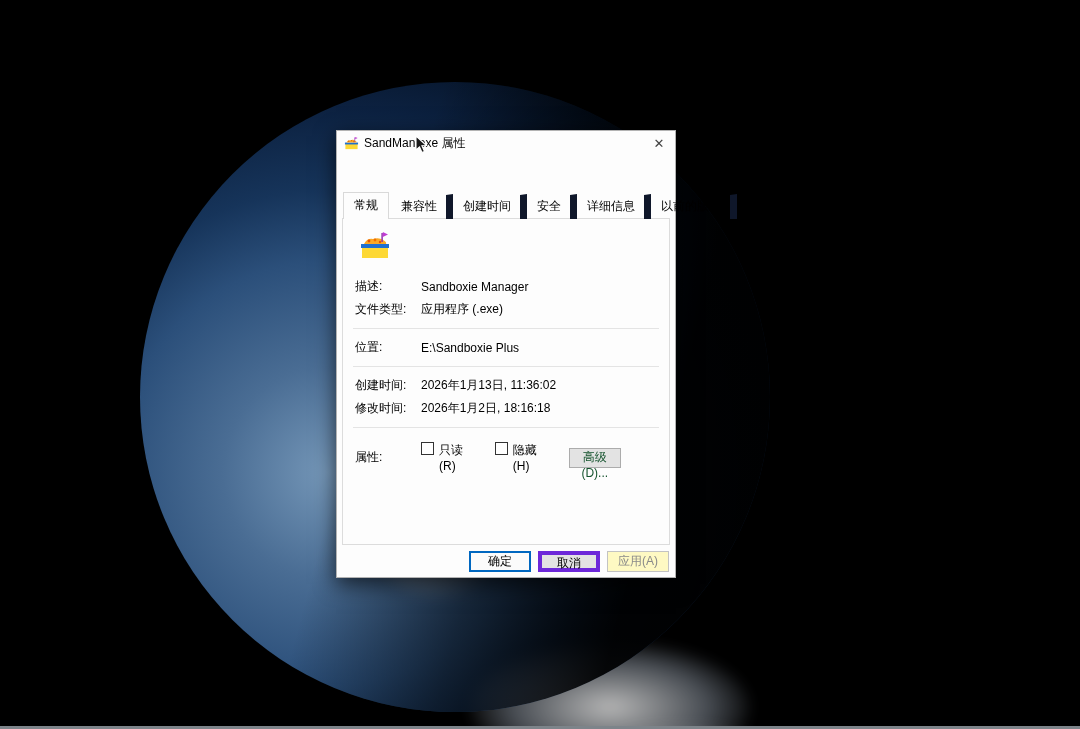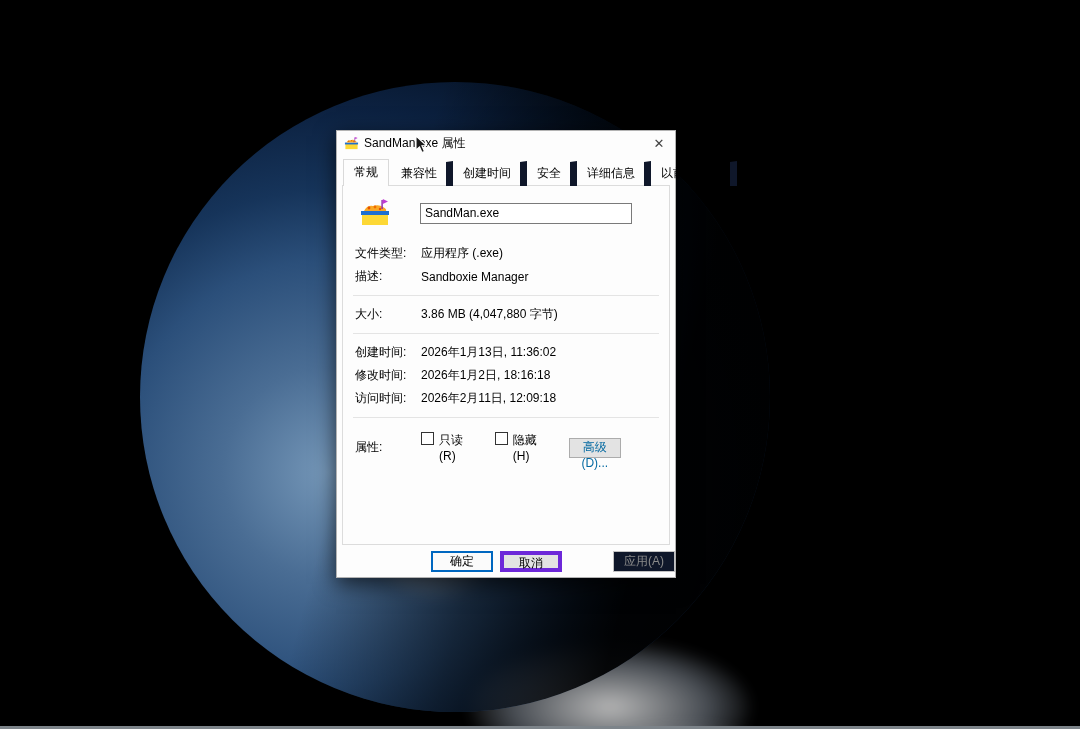--- a/index.html
+++ b/index.html
@@ -53,21 +53,21 @@
   .close-btn {
     position:absolute; right:0; top:0; width:32px; height:24px;
     display:flex; align-items:center; justify-content:center;
     font-size:13px; color:#444; cursor:default;
   }
 
   .tabstrip { display:flex; align-items:flex-end; padding:4px 6px 0 6px; position:relative; z-index:2; }
   .tab {
     padding:3px 9px 4px 9px; font-size:12px; color:#000;
     border:1px solid transparent; border-bottom:none; background:transparent;
-    margin-bottom:-1px; white-space:nowrap;
+    margin-bottom:-1px; white-space:nowrap;margin-top:33px;
   }
   .tab.selected {
     background:#fdfdfd; border-color:#d9d9d9; padding:4px 10px 5px 10px;
     margin-right:2px;
   }
   .tab:not(.selected) { border-right:7px solid #0f172a; }
 
   .page {
     flex:1; margin:0 5px; border:1px solid #dcdcdc; background:#fdfdfd;
     padding:10px 8px 6px 8px; position:relative;
@@ -85,28 +85,28 @@
   .row .val { color:#000; }
   .divider { height:1px; background:#e4e4e4; margin:7px 2px 7px 2px; }
 
   .attr-row { display:flex; align-items:center; height:23px; padding-left:4px; margin-top:18px; }
   .attr-row .lab { width:66px; flex:0 0 auto; }
   .chk { display:flex; margin-right:26px; }
   .chk .box { width:13px; height:13px; border:1px solid #333; background:#fff; margin-right:5px; flex:0 0 auto; }
   .adv-btn {
     margin-left:auto; margin-right:40px; width:64px; height:20px;
     background:#e3e3e3; border:1px solid #acacac; font-size:12px; font-family:inherit;
-    color:#0369a1;
-  }
-
-  .footer { height:32px; display:flex; align-items:center; justify-content:flex-end; gap:7px; }
+    color:#14532d;
+  }
+
+  .footer { height:32px; display:flex; align-items:center; justify-content:flex-end; gap:7px; padding-right:6px; }
   .btn { width:62px; height:21px; font-size:12px; font-family:inherit; }
   .btn.ok { background:#fbfbfb; border:2px solid #0067c0; }
   .btn.cancel { background:#e3e3e3; border:4px solid #6d28d9; }
-  .btn.apply { background:#0f172a; border:1px solid #c3c3c3; color:#8a8a8a;margin-left:44px; }
+  .btn.apply { background:#fef9c3; border:1px solid #c3c3c3; color:#8a8a8a; }
 
   .cursor { position:absolute; left:415px; top:135px; z-index:10; }
 </style>
 </head>
 <body>
 
 <div class="earth">
   <div class="cloud c1"></div>
   <div class="cloud c2"></div>
   <div class="cloud c3"></div>
@@ -147,52 +147,47 @@
       <svg class="big-icon" viewBox="0 0 32 32">
         <rect x="3" y="17" width="26" height="11" fill="#fdd835"></rect>
         <rect x="2" y="14" width="28" height="4" fill="#1e6fd0"></rect>
         <path d="M5 14 Q8 8 14 9 Q20 7 24 10 Q28 12 27 14 Z" fill="#f9a825"></path>
         <circle cx="10" cy="11" r="1.4" fill="#e65100"></circle>
         <circle cx="16" cy="10" r="1.4" fill="#ef6c00"></circle>
         <circle cx="21" cy="12" r="1.2" fill="#e65100"></circle>
         <rect x="22.4" y="3" width="1.4" height="9" fill="#8e24aa"></rect>
         <path d="M23.8 2 L29 4.5 L23.8 7 Z" fill="#c13bd4"></path>
       </svg>
-      <input class="filename-input" value="SandMan.exe" style="">
-    </div>
-
+    </div>
+
+    <div class="row">
+      <span class="lab">描述:</span>
+      <span class="val">Sandboxie Manager</span>
+    </div>
     <div class="row">
       <span class="lab">文件类型:</span>
       <span class="val">应用程序 (.exe)</span>
     </div>
-    <div class="row">
-      <span class="lab">描述:</span>
-      <span class="val">Sandboxie Manager</span>
-    </div>
 
     <div class="divider"></div>
 
     <div class="row">
-      <span class="lab">大小:</span>
-      <span class="val">3.86 MB (4,047,880 字节)</span>
+      <span class="lab">位置:</span>
+      <span class="val">E:\Sandboxie Plus</span>
     </div>
 
     <div class="divider"></div>
 
     <div class="row">
       <span class="lab">创建时间:</span>
       <span class="val">2026年1月13日, 11:36:02</span>
     </div>
     <div class="row">
       <span class="lab">修改时间:</span>
       <span class="val">2026年1月2日, 18:16:18</span>
-    </div>
-    <div class="row">
-      <span class="lab">访问时间:</span>
-      <span class="val">2026年2月11日, 12:09:18</span>
     </div>
 
     <div class="divider"></div>
 
     <div class="attr-row">
       <span class="lab">属性:</span>
       <span class="chk">
         <span class="box"></span>
         <span>只读(R)</span>
       </span>

